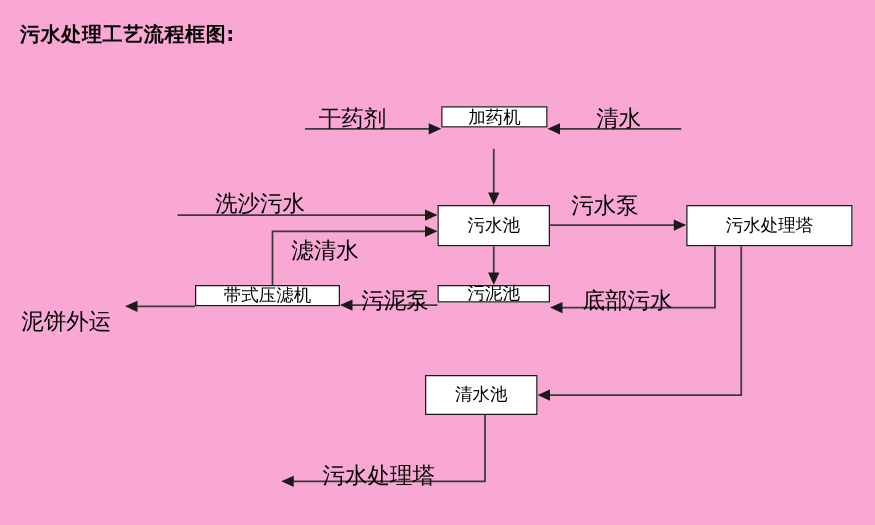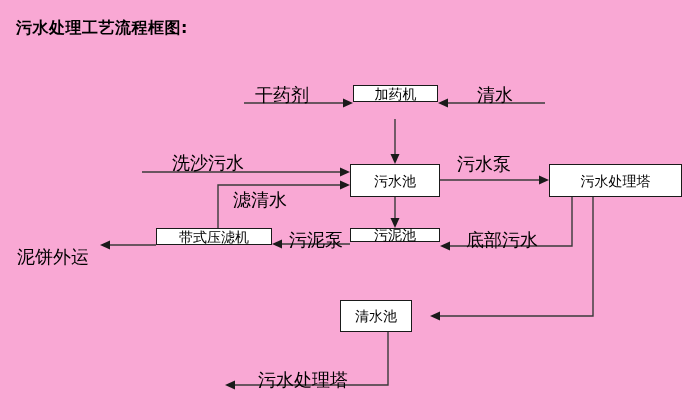--- a/index.html
+++ b/index.html
@@ -127,21 +127,21 @@
   </div>
 
   <div class="node" style="left:156px; top:228px; width:116px; height:17px;">
     <span>带式压滤机</span>
   </div>
 
   <div class="node" style="left:350px; top:228px; width:90px; height:14px;">
     <span>污泥池</span>
   </div>
 
-  <div class="node" style="left:340px; top:300px; width:72px; height:32px;">
+  <div class="node" style="left:340px; top:300px; width:90px; height:32px;">
     <span>清水池</span>
   </div>
 
   <div class="edge-label" style="left:255px; top:83px;">干药剂</div>
   <div class="edge-label" style="left:477px; top:83px;text-align:right;">清水</div>
   <div class="edge-label" style="left:172px; top:151px;">洗沙污水</div>
   <div class="edge-label" style="left:233px; top:188px;">滤清水</div>
   <div class="edge-label" style="left:457px; top:152px;">污水泵</div>
   <div class="edge-label" style="left:289px; top:228px;">污泥泵</div>
   <div class="edge-label" style="left:466px; top:228px;">底部污水</div>

